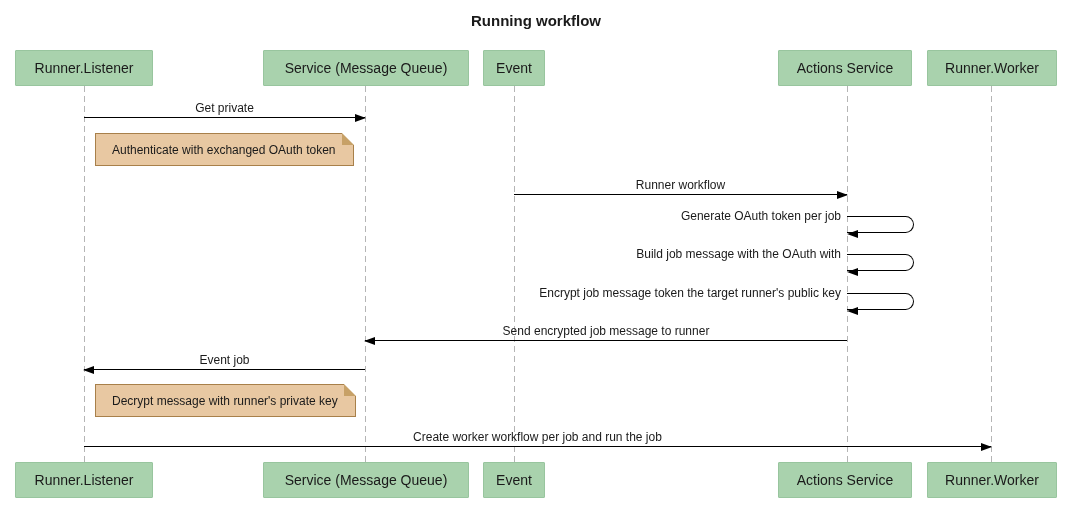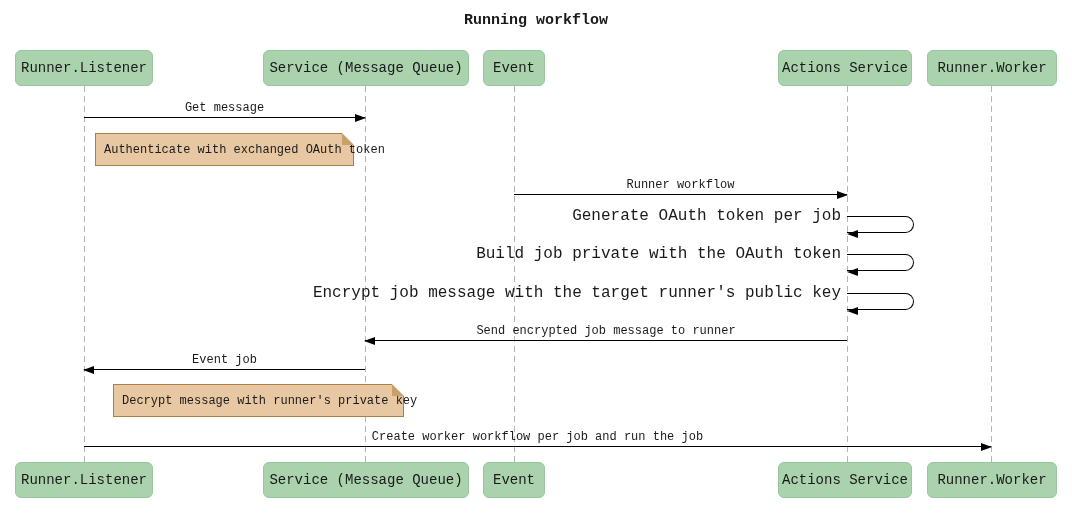--- a/index.html
+++ b/index.html
@@ -1,21 +1,21 @@
 <!DOCTYPE html>
 <html><head>
 <meta charset="utf-8">
 <style>
   html, body { margin: 0; padding: 0; background: #ffffff; }
   .diagram {
     position: relative;
     width: 1072px;
     height: 523px;
     background: var(--bg, #ffffff);
-    font-family: Liberation Mono, monospace;
+    font-family: Liberation Sans, sans-serif;
     color: var(--text-color, #1a1a1a);
     overflow: hidden;
   }
   .title {
     position: absolute;
     left: 0; right: 0; top: 12px;
     text-align: center;
     font-size: 15px;
     font-weight: 700;
   }
@@ -24,21 +24,21 @@
     width: 1px;
     top: 86px;
     height: 376px;
     background: repeating-linear-gradient(to bottom, var(--lifeline-color, #b5b5b5) 0 6px, transparent 6px 10px);
   }
   .participant {
     position: absolute;
     height: 36px;
     background: var(--participant-fill, #a9d2ad);
     border: 1px solid var(--participant-border, #98c59e);
-    border-radius: 6px;
+    border-radius: 1px;
     box-sizing: border-box;
     display: flex;
     align-items: center;
     justify-content: center;
     font-size: 14px;
     white-space: nowrap;
   }
   .msg { position: absolute; height: 0; }
   .msg-line {
     position: absolute;
@@ -78,36 +78,36 @@
   .self-loop .ah-l {
     top: auto;
     left: 0;
     bottom: -6px;
   }
   .self-label {
     position: absolute;
     right: 231px;
     height: 16px;
     line-height: 16px;
-    font-size: 16px;
+    font-size: 12px;
     white-space: nowrap;
     text-align: right;
   }
   .note {
     position: absolute;
     height: 33px;
     box-sizing: border-box;
     background: var(--note-fill, #e8c8a2);
     border: 1px solid var(--note-border, #a8804a);
     display: flex;
     align-items: center;
     font-size: 12px;
     white-space: nowrap;
   }
-  .note-text { padding-left: 8px; }
+  .note-text { padding-left: 16px; }
   .note-fold {
     position: absolute;
     top: -1px; right: -1px;
     width: 0; height: 0;
     border-style: solid;
     border-width: 0 12px 12px 0;
     border-color: transparent #ffffff var(--note-fold, #c7a167) transparent;
   }
 </style>
 </head>
@@ -123,64 +123,64 @@
   <div class="lifeline" style="left:847px"></div>
   <div class="lifeline" style="left:991px"></div>
 
   <div class="participant" style="left:15px;top:50px;width:138px">Runner.Listener</div>
   <div class="participant" style="left:263px;top:50px;width:206px">Service (Message Queue)</div>
   <div class="participant" style="left:483px;top:50px;width:62px">Event</div>
   <div class="participant" style="left:778px;top:50px;width:134px">Actions Service</div>
   <div class="participant" style="left:927px;top:50px;width:130px">Runner.Worker</div>
 
   <div class="msg" style="left:84px;top:118px;width:281px">
-    <div class="msg-label">Get message</div>
+    <div class="msg-label">Get private</div>
     <div class="msg-line"></div>
     <div class="ah ah-r"></div>
   </div>
 
   <div class="note" style="left:95px;top:133px;width:259px">
     <span class="note-text">Authenticate with exchanged OAuth token</span>
     <div class="note-fold"></div>
   </div>
 
   <div class="msg" style="left:514px;top:195px;width:333px">
     <div class="msg-label">Runner workflow</div>
     <div class="msg-line"></div>
     <div class="ah ah-r"></div>
   </div>
 
   <div class="self-label" style="top:208px">Generate OAuth token per job</div>
   <div class="self-loop" style="top:216px">
     <div class="ah ah-l"></div>
   </div>
 
-  <div class="self-label" style="top:246px">Build job private with the OAuth token</div>
+  <div class="self-label" style="top:246px">Build job message with the OAuth with</div>
   <div class="self-loop" style="top:254px">
     <div class="ah ah-l"></div>
   </div>
 
-  <div class="self-label" style="top:285px">Encrypt job message with the target runner's public key</div>
+  <div class="self-label" style="top:285px">Encrypt job message token the target runner's public key</div>
   <div class="self-loop" style="top:293px">
     <div class="ah ah-l"></div>
   </div>
 
   <div class="msg" style="left:365px;top:341px;width:482px">
     <div class="msg-label">Send encrypted job message to runner</div>
     <div class="msg-line"></div>
     <div class="ah ah-l"></div>
   </div>
 
   <div class="msg" style="left:84px;top:370px;width:281px">
     <div class="msg-label">Event job</div>
     <div class="msg-line"></div>
     <div class="ah ah-l"></div>
   </div>
 
-  <div class="note" style="left:113px;top:384px;width:291px">
+  <div class="note" style="left:95px;top:384px;width:261px">
     <span class="note-text">Decrypt message with runner's private key</span>
     <div class="note-fold"></div>
   </div>
 
   <div class="msg" style="left:84px;top:447px;width:907px">
     <div class="msg-label">Create worker workflow per job and run the job</div>
     <div class="msg-line"></div>
     <div class="ah ah-r"></div>
   </div>
 

